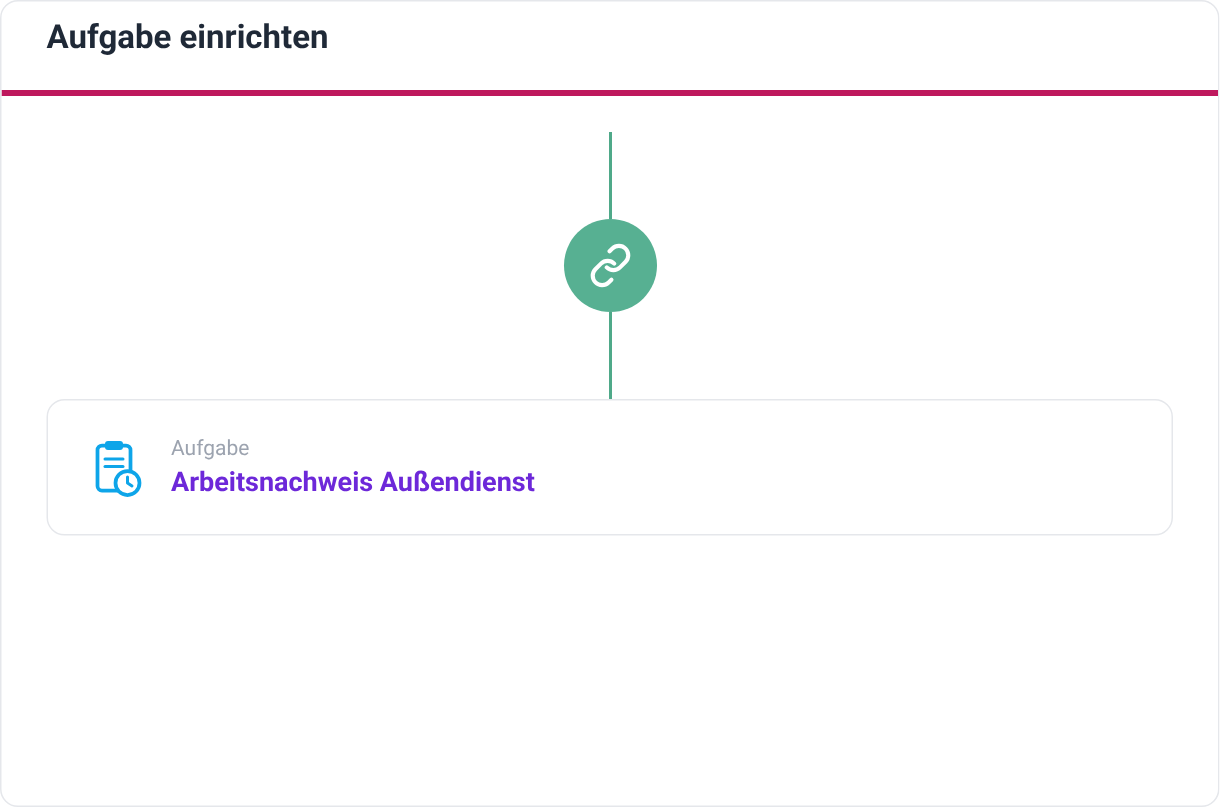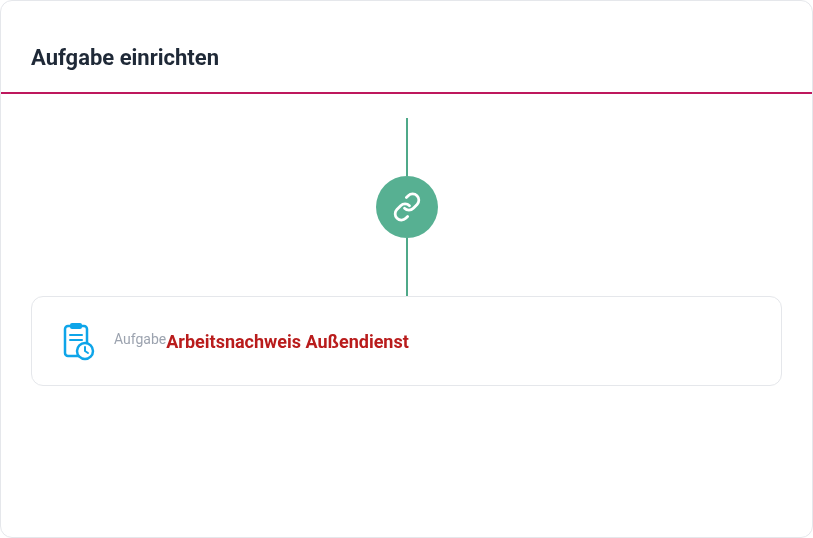--- a/index.html
+++ b/index.html
@@ -15,22 +15,22 @@
     }
     .container {
       width: 100%;
       height: 100%;
       border: 1px solid #e5e7eb;
       border-radius: 12px;
       overflow: hidden;
       background: #fff;
     }
     .header {
-      padding: 44px 30px 22px 30px;
-      border-bottom: 2px solid #be185d;
+      padding: 12px 30px 22px 30px;
+      border-bottom: 4px solid #be185d;
     }
     .header-title {
       font-size: 22px;
       font-weight: 700;
       color: #1f2937;
     }
     .content {
       padding: 24px 30px 30px 30px;
     }
     .card {
@@ -86,31 +86,31 @@
       z-index: 1;
     }
     .task-icon {
       width: 36px;
       height: 40px;
       flex-shrink: 0;
       margin-right: 18px;
     }
     .task-text {
       display: flex;
-      flex-direction: row;
+      flex-direction: column;
     }
     .task-label {
       font-size: 14px;
       color: #9ca3af;
       margin-bottom: 4px;
     }
     .task-title {
       font-size: 18px;
       font-weight: 700;
-      color: #b91c1c;
+      color: #6d28d9;
     }
   </style>
 </head>
 <body>
 
 <div class="container">
   <div class="header">
     <h1 class="header-title">Aufgabe einrichten</h1>
   </div>
   <div class="content">

